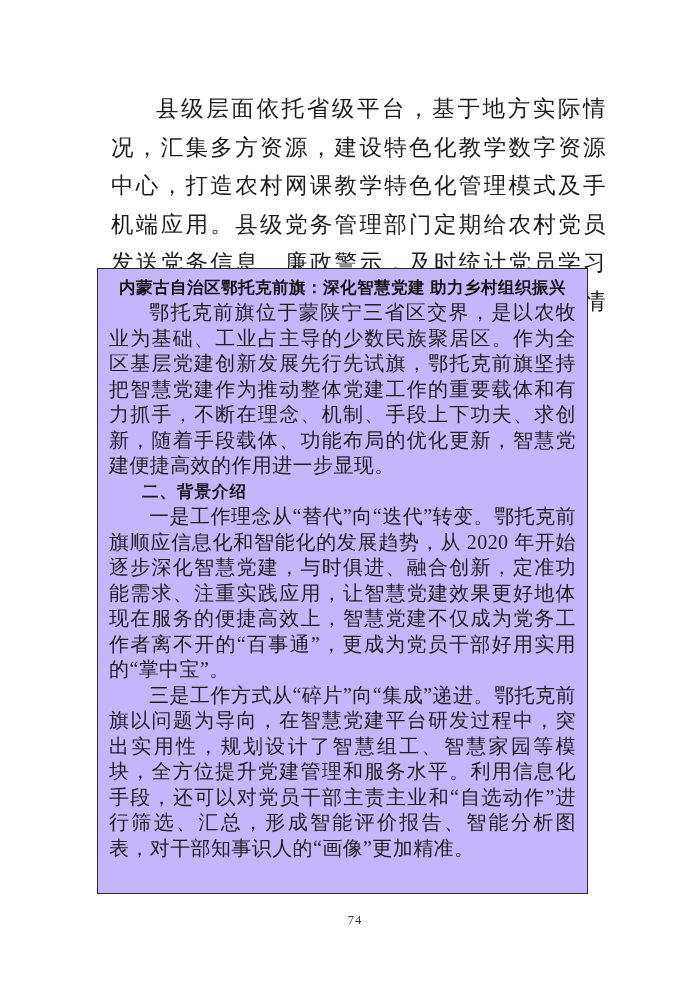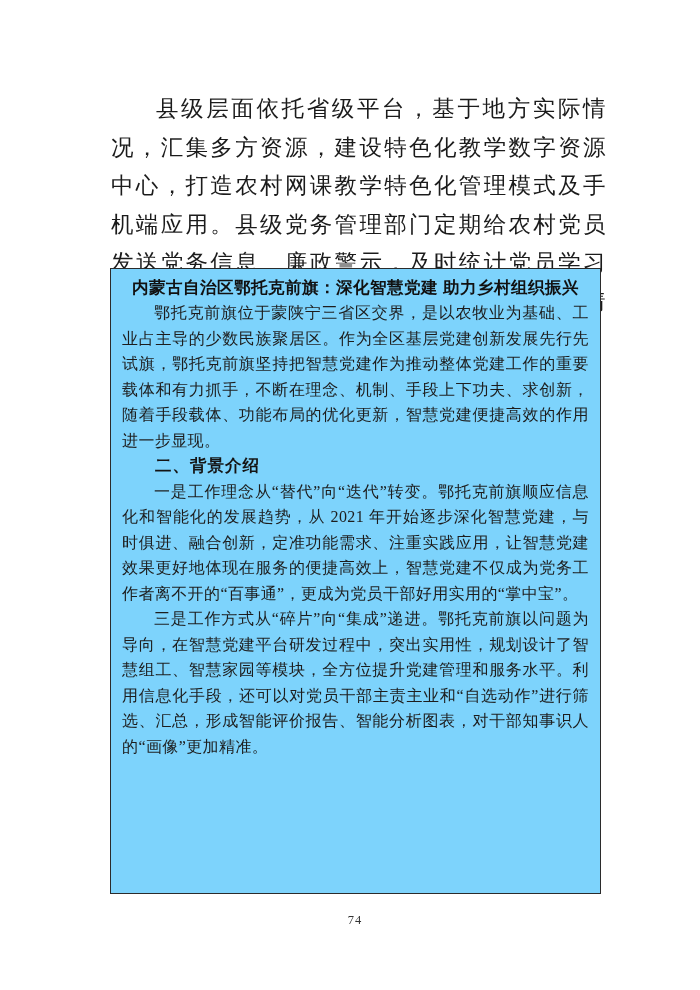--- a/index.html
+++ b/index.html
@@ -20,48 +20,48 @@
     width: 496px;
     font-size: 22.5px;
     line-height: 38.5px;
     letter-spacing: 1.5px;
     text-align: justify;
     text-indent: 2em;
     color: #1b1b1b;
   }
   .case-box {
     position: absolute;
-    left: 110px;
+    left: 97px;
     top: 268px;
     width: 491px;
     height: 626px;
     border: 1.5px solid #2b2b2b;
     padding: 5px 11px 0 11px;
     overflow: hidden;
-    background: #7dd3fc;
+    background: #c4b5fd;
   }
   .box-title {
     font-family: "Liberation Sans", "DejaVu Sans", sans-serif;
     font-weight: bold;
     font-size: 16.5px;
     line-height: 26px;
     text-align: center;
     letter-spacing: 0.5px;
     color: #111111;
   }
   .box-heading {
     font-weight: bold;
     font-size: 16.5px;
     line-height: 25.5px;
     text-indent: 2em;
     letter-spacing: 1px;
     color: #141414;
   }
   .box-para {
-    font-size: 16px;
+    font-size: 20px;
     line-height: 25.5px;
     letter-spacing: 0.4px;
     text-align: justify;
     text-indent: 2em;
     color: #1d1d1d;
   }
   .page-number {
     position: absolute;
     left: 0;
     right: 0;
@@ -82,21 +82,21 @@
 
   <div class="case-box">
 
     <div class="box-title">内蒙古自治区鄂托克前旗：深化智慧党建 助力乡村组织振兴</div>
 
 
     <p class="box-para">鄂托克前旗位于蒙陕宁三省区交界，是以农牧业为基础、工业占主导的少数民族聚居区。作为全区基层党建创新发展先行先试旗，鄂托克前旗坚持把智慧党建作为推动整体党建工作的重要载体和有力抓手，不断在理念、机制、手段上下功夫、求创新，随着手段载体、功能布局的优化更新，智慧党建便捷高效的作用进一步显现。</p>
 
     <div class="box-heading">二、背景介绍</div>
 
-    <p class="box-para">一是工作理念从“替代”向“迭代”转变。鄂托克前旗顺应信息化和智能化的发展趋势，从 2021 年开始逐步深化智慧党建，与时俱进、融合创新，定准功能需求、注重实践应用，让智慧党建效果更好地体现在服务的便捷高效上，智慧党建不仅成为党务工作者离不开的“百事通”，更成为党员干部好用实用的“掌中宝”。</p>
+    <p class="box-para">一是工作理念从“替代”向“迭代”转变。鄂托克前旗顺应信息化和智能化的发展趋势，从 2020 年开始逐步深化智慧党建，与时俱进、融合创新，定准功能需求、注重实践应用，让智慧党建效果更好地体现在服务的便捷高效上，智慧党建不仅成为党务工作者离不开的“百事通”，更成为党员干部好用实用的“掌中宝”。</p>
 
 
     <p class="box-para">三是工作方式从“碎片”向“集成”递进。鄂托克前旗以问题为导向，在智慧党建平台研发过程中，突出实用性，规划设计了智慧组工、智慧家园等模块，全方位提升党建管理和服务水平。利用信息化手段，还可以对党员干部主责主业和“自选动作”进行筛选、汇总，形成智能评价报告、智能分析图表，对干部知事识人的“画像”更加精准。</p>
 
   </div>
 
   <div class="page-number">74</div>
 
 </div>
 

